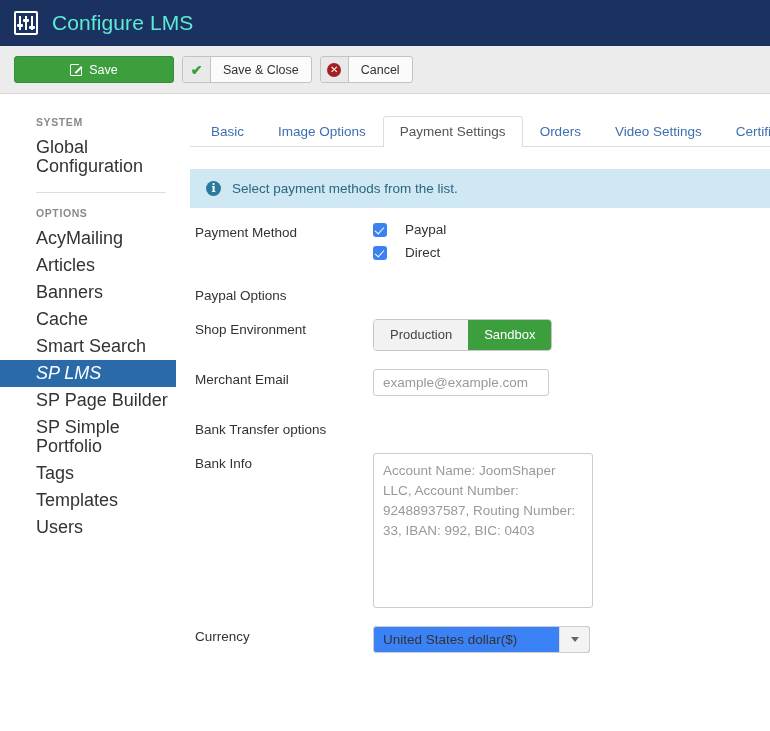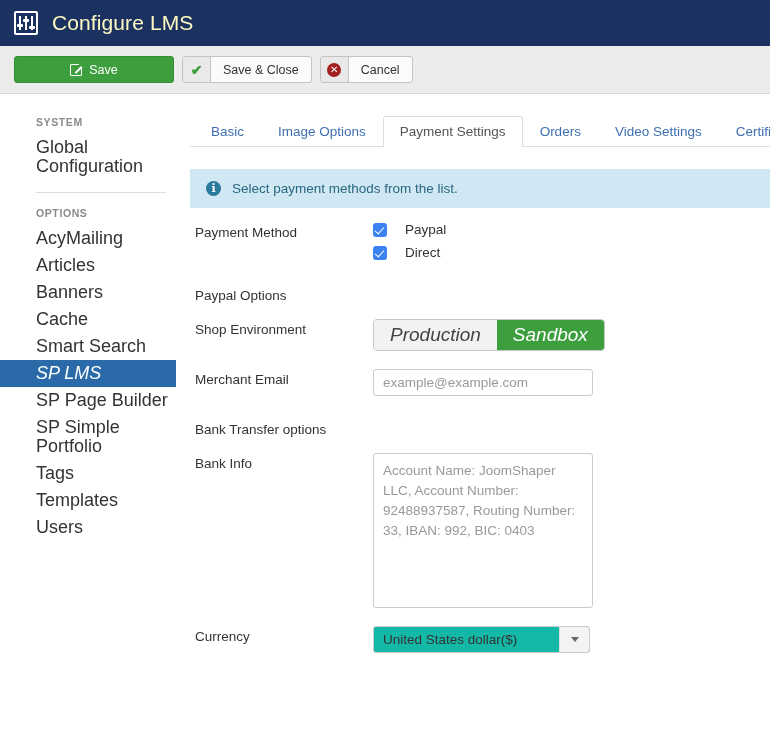--- a/index.html
+++ b/index.html
@@ -12,21 +12,21 @@
     -webkit-font-smoothing: antialiased;
   }
 
   
   .header {
     height: 46px;
     background: #1b3260;
     display: flex;
     align-items: center;
     padding-left: 14px;
-    color: #fef9c3;
+    color: #5eead4;
   }
   .header-icon {
     width: 24px; height: 24px;
     border: 2px solid #ffffff;
     border-radius: 2px;
     position: relative;
     flex: 0 0 auto;
     margin-right: 14px;
   }
   .header-icon i {
@@ -279,35 +279,34 @@
     margin: 20px 0 16px 0;
   }
 
   .btn-group {
     display: inline-flex;
     border-radius: 4px;
     overflow: hidden;
     border: 1px solid #c6c6c6;
   }
   .bg-opt {
-    font-size: 19px;
+    font-size: 13px;
     padding: 6px 16px;
     background: #f2f2f2;
     color: #444444;
     cursor: pointer;
     line-height: 18px;
-    font-style: italic;
   }
   .bg-opt.sel {
     background: #3c9e3c;
     color: #ffffff;
   }
 
   .txt-input {
-    width: 220px;
+    width: 176px;
     height: 27px;
     border: 1px solid #cccccc;
     border-radius: 3px;
     background: #ffffff;
     font-size: 13.5px;
     padding: 0 9px;
     color: #333333;
     font-family: "Liberation Sans", sans-serif;
   }
   .txt-input::placeholder { color: #999999; opacity: 1; }
@@ -326,21 +325,21 @@
     font-family: "Liberation Sans", sans-serif;
   }
   .txt-area::placeholder { color: #999999; opacity: 1; }
 
   .select-wrap {
     display: inline-flex;
     border: 1px solid #cccccc;
     border-radius: 3px;
     overflow: hidden;
     height: 27px;
-    background: #14b8a6;
+    background: #3b82f6;
   }
   .select-val {
     width: 185px;
     font-size: 13.5px;
     color: #333333;
     display: flex;
     align-items: center;
     padding: 0 9px;
   }
   .select-arrow {

